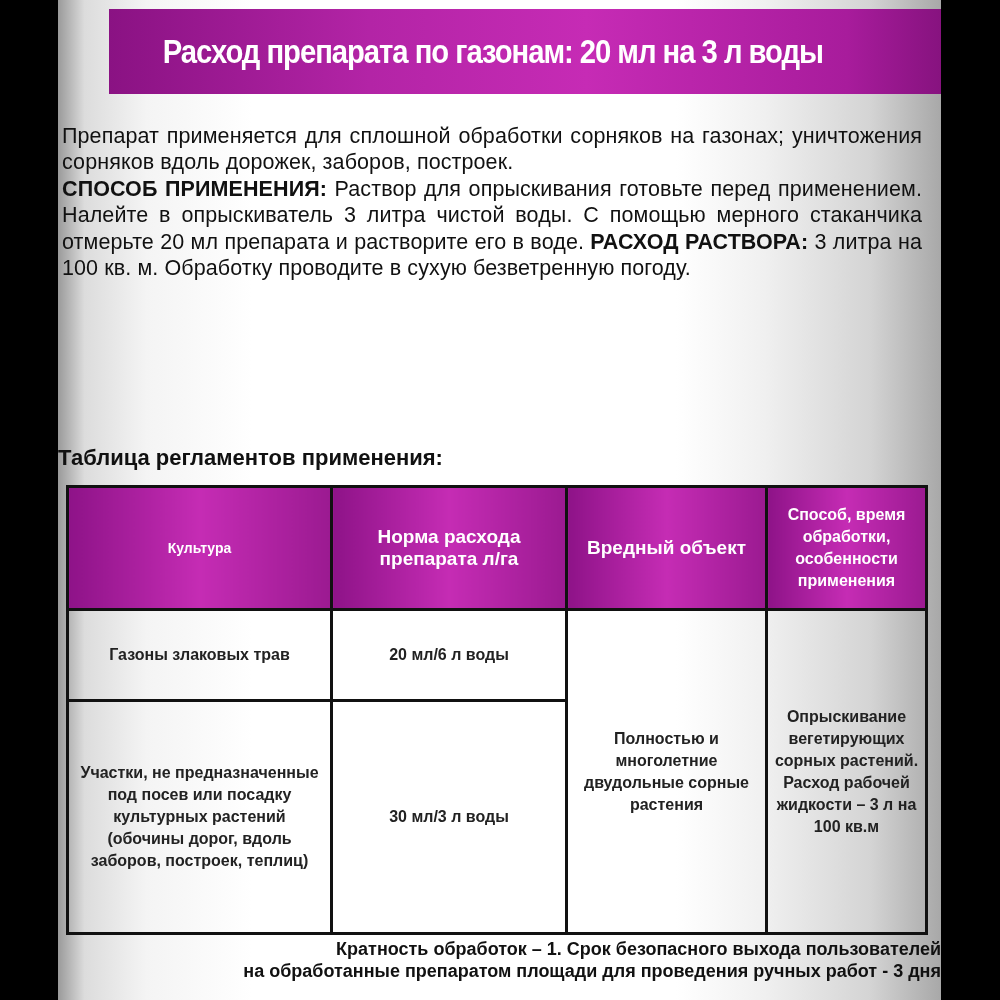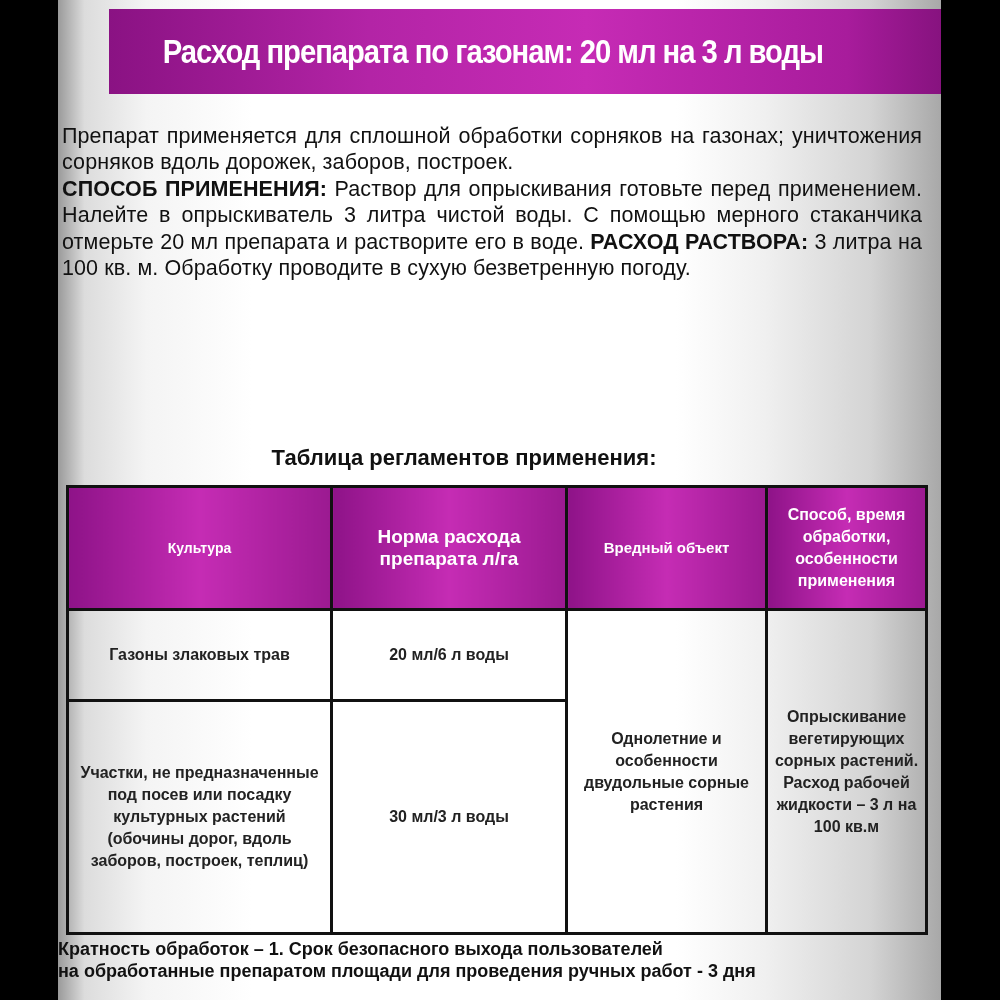--- a/index.html
+++ b/index.html
@@ -23,47 +23,47 @@
     font-size:34px; letter-spacing:-1.2px; transform:scaleX(0.86); white-space:nowrap;
   }
   .body-text {
     position:absolute; left:4px; top:123px; width:860px;
     font-size:21.5px; line-height:26.4px; color:#111;
     text-align:justify; letter-spacing:0.1px;
   }
   .body-text p { margin:0; }
   .body-text b { font-weight:bold; }
   .table-title {
-    position:absolute; left:0; top:445px; width:724px; text-align:center;
-    font-weight:bold; font-size:22px; color:#111;padding-left:44px;
+    position:absolute; left:0; top:445px; width:724px; 
+    font-weight:bold; font-size:22px; color:#111;
   }
   table.reg {
     position:absolute; left:8px; top:485px; width:859px;
     border-collapse:collapse; table-layout:fixed;
   }
   table.reg td, table.reg th {
     border:3px solid #111; text-align:center; vertical-align:middle;
     padding:2px 4px;
   }
   table.reg th {
     background:linear-gradient(90deg,#8e1388,#c52cb4 50%,#9b1a91);
     color:#fff; font-weight:bold; height:116px;
   }
   th.c1 { font-size:14px; font-weight:normal; }
   th.c2 { font-size:19px; line-height:22px; }
-  th.c3 { font-size:15px; line-height:22px; }
+  th.c3 { font-size:19px; line-height:22px; }
   th.c4 { font-size:16px; line-height:22px; font-weight:normal; }
   table.reg td { font-size:16px; line-height:22px; color:#222; background:transparent;font-weight:bold; }
   td.r1c1 { height:84px; }
   td.r2c1 { height:226px;margin-top:12px; }
   td.dose { font-size:18px; }
   td.pest { font-size:18px; line-height:23px; }
   td.method { font-size:16px; line-height:23px; }
   .footer {
-    position:absolute; left:0; top:938px; width:883px; text-align:left;
+    position:absolute; left:0; top:938px; width:883px; text-align:right;
     font-weight:bold; font-size:18px; line-height:22px; color:#111;
   }
 </style>
 </head>
 <body>
 
 <div class="label">
 
   <div class="banner">
     <span class="banner-title">Расход препарата по газонам: 20 мл на 3 л воды</span>
@@ -88,21 +88,21 @@
         <th class="c1">Культура</th>
         <th class="c2">Норма расхода препарата  л/га</th>
         <th class="c3">Вредный объект</th>
         <th class="c4">Способ, время обработки, особенности применения</th>
       </tr>
     </thead>
     <tbody>
       <tr>
         <td class="r1c1">Газоны злаковых трав</td>
         <td class="dose">20 мл/6 л воды</td>
-        <td class="pest" rowspan="2">Однолетние и особенности двудольные сорные растения</td>
+        <td class="pest" rowspan="2">Полностью и многолетние двудольные сорные растения</td>
         <td class="method" rowspan="2">Опрыскивание вегетирующих сорных растений. Расход рабочей жидкости – 3 л на 100 кв.м</td>
       </tr>
       <tr>
         <td class="r2c1">Участки, не предназначенные под посев или посадку культурных растений (обочины дорог, вдоль заборов, построек, теплиц)</td>
         <td class="dose">30 мл/3 л воды</td>
       </tr>
     </tbody>
   </table>
 
   <div class="footer">

